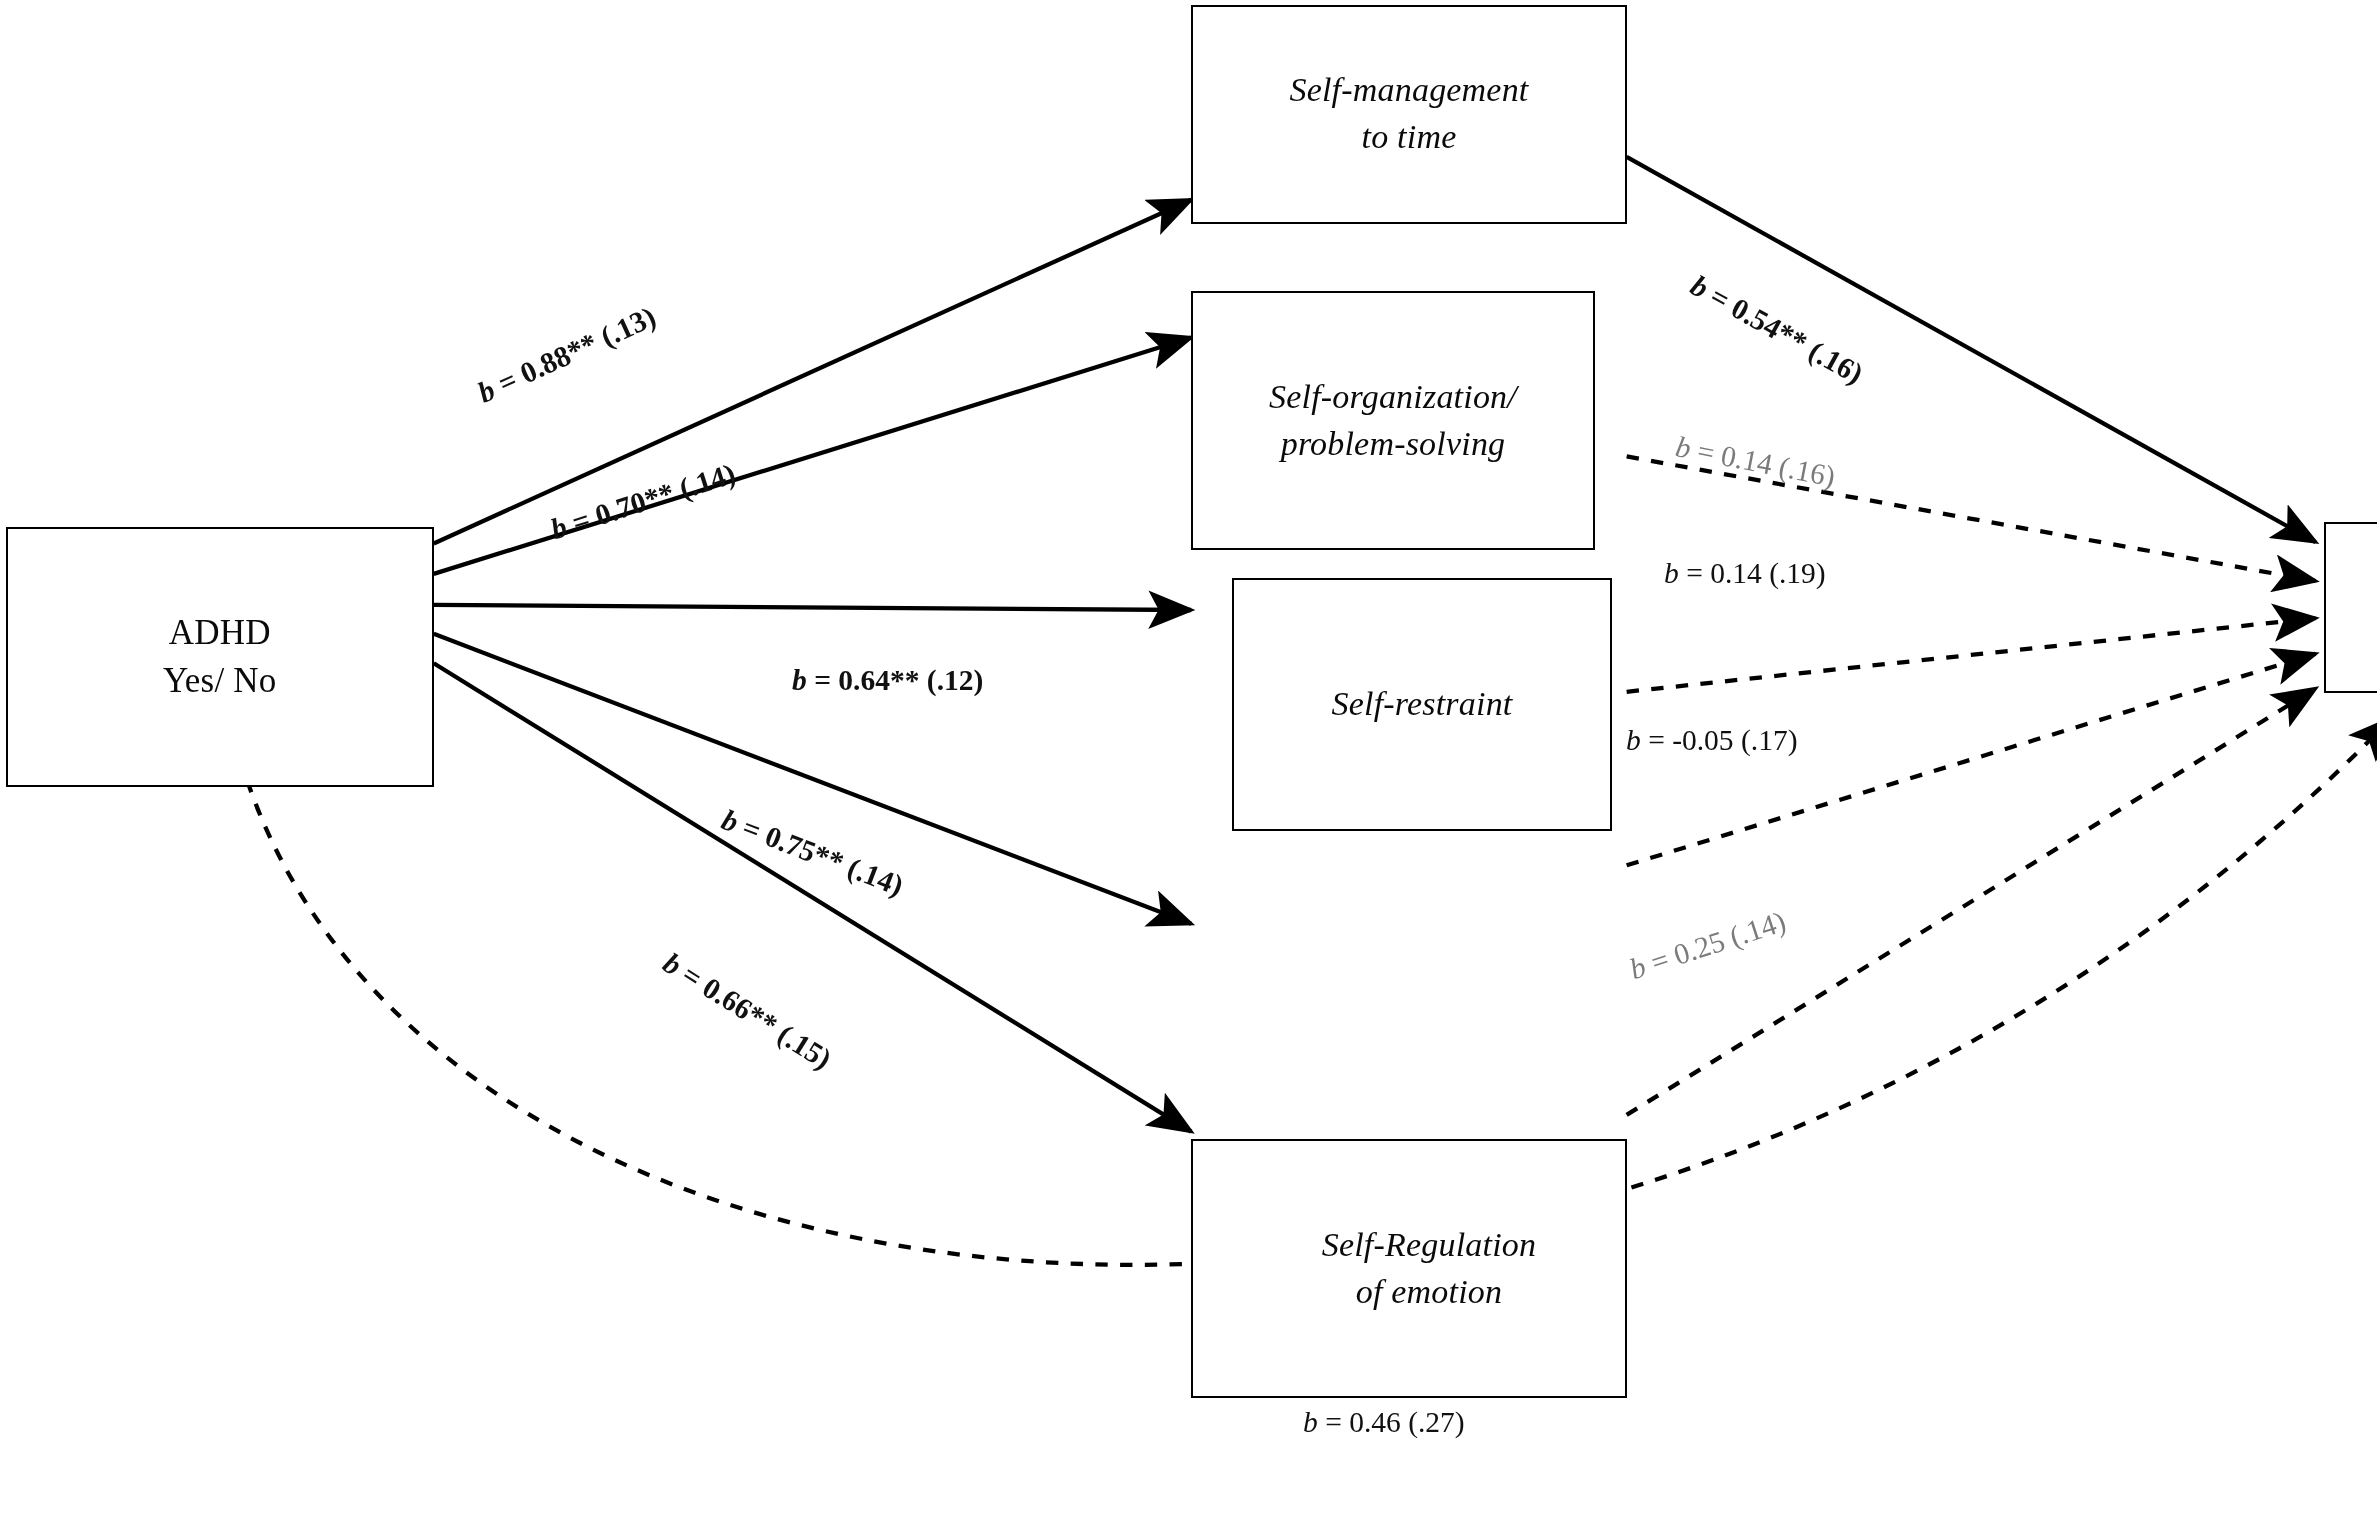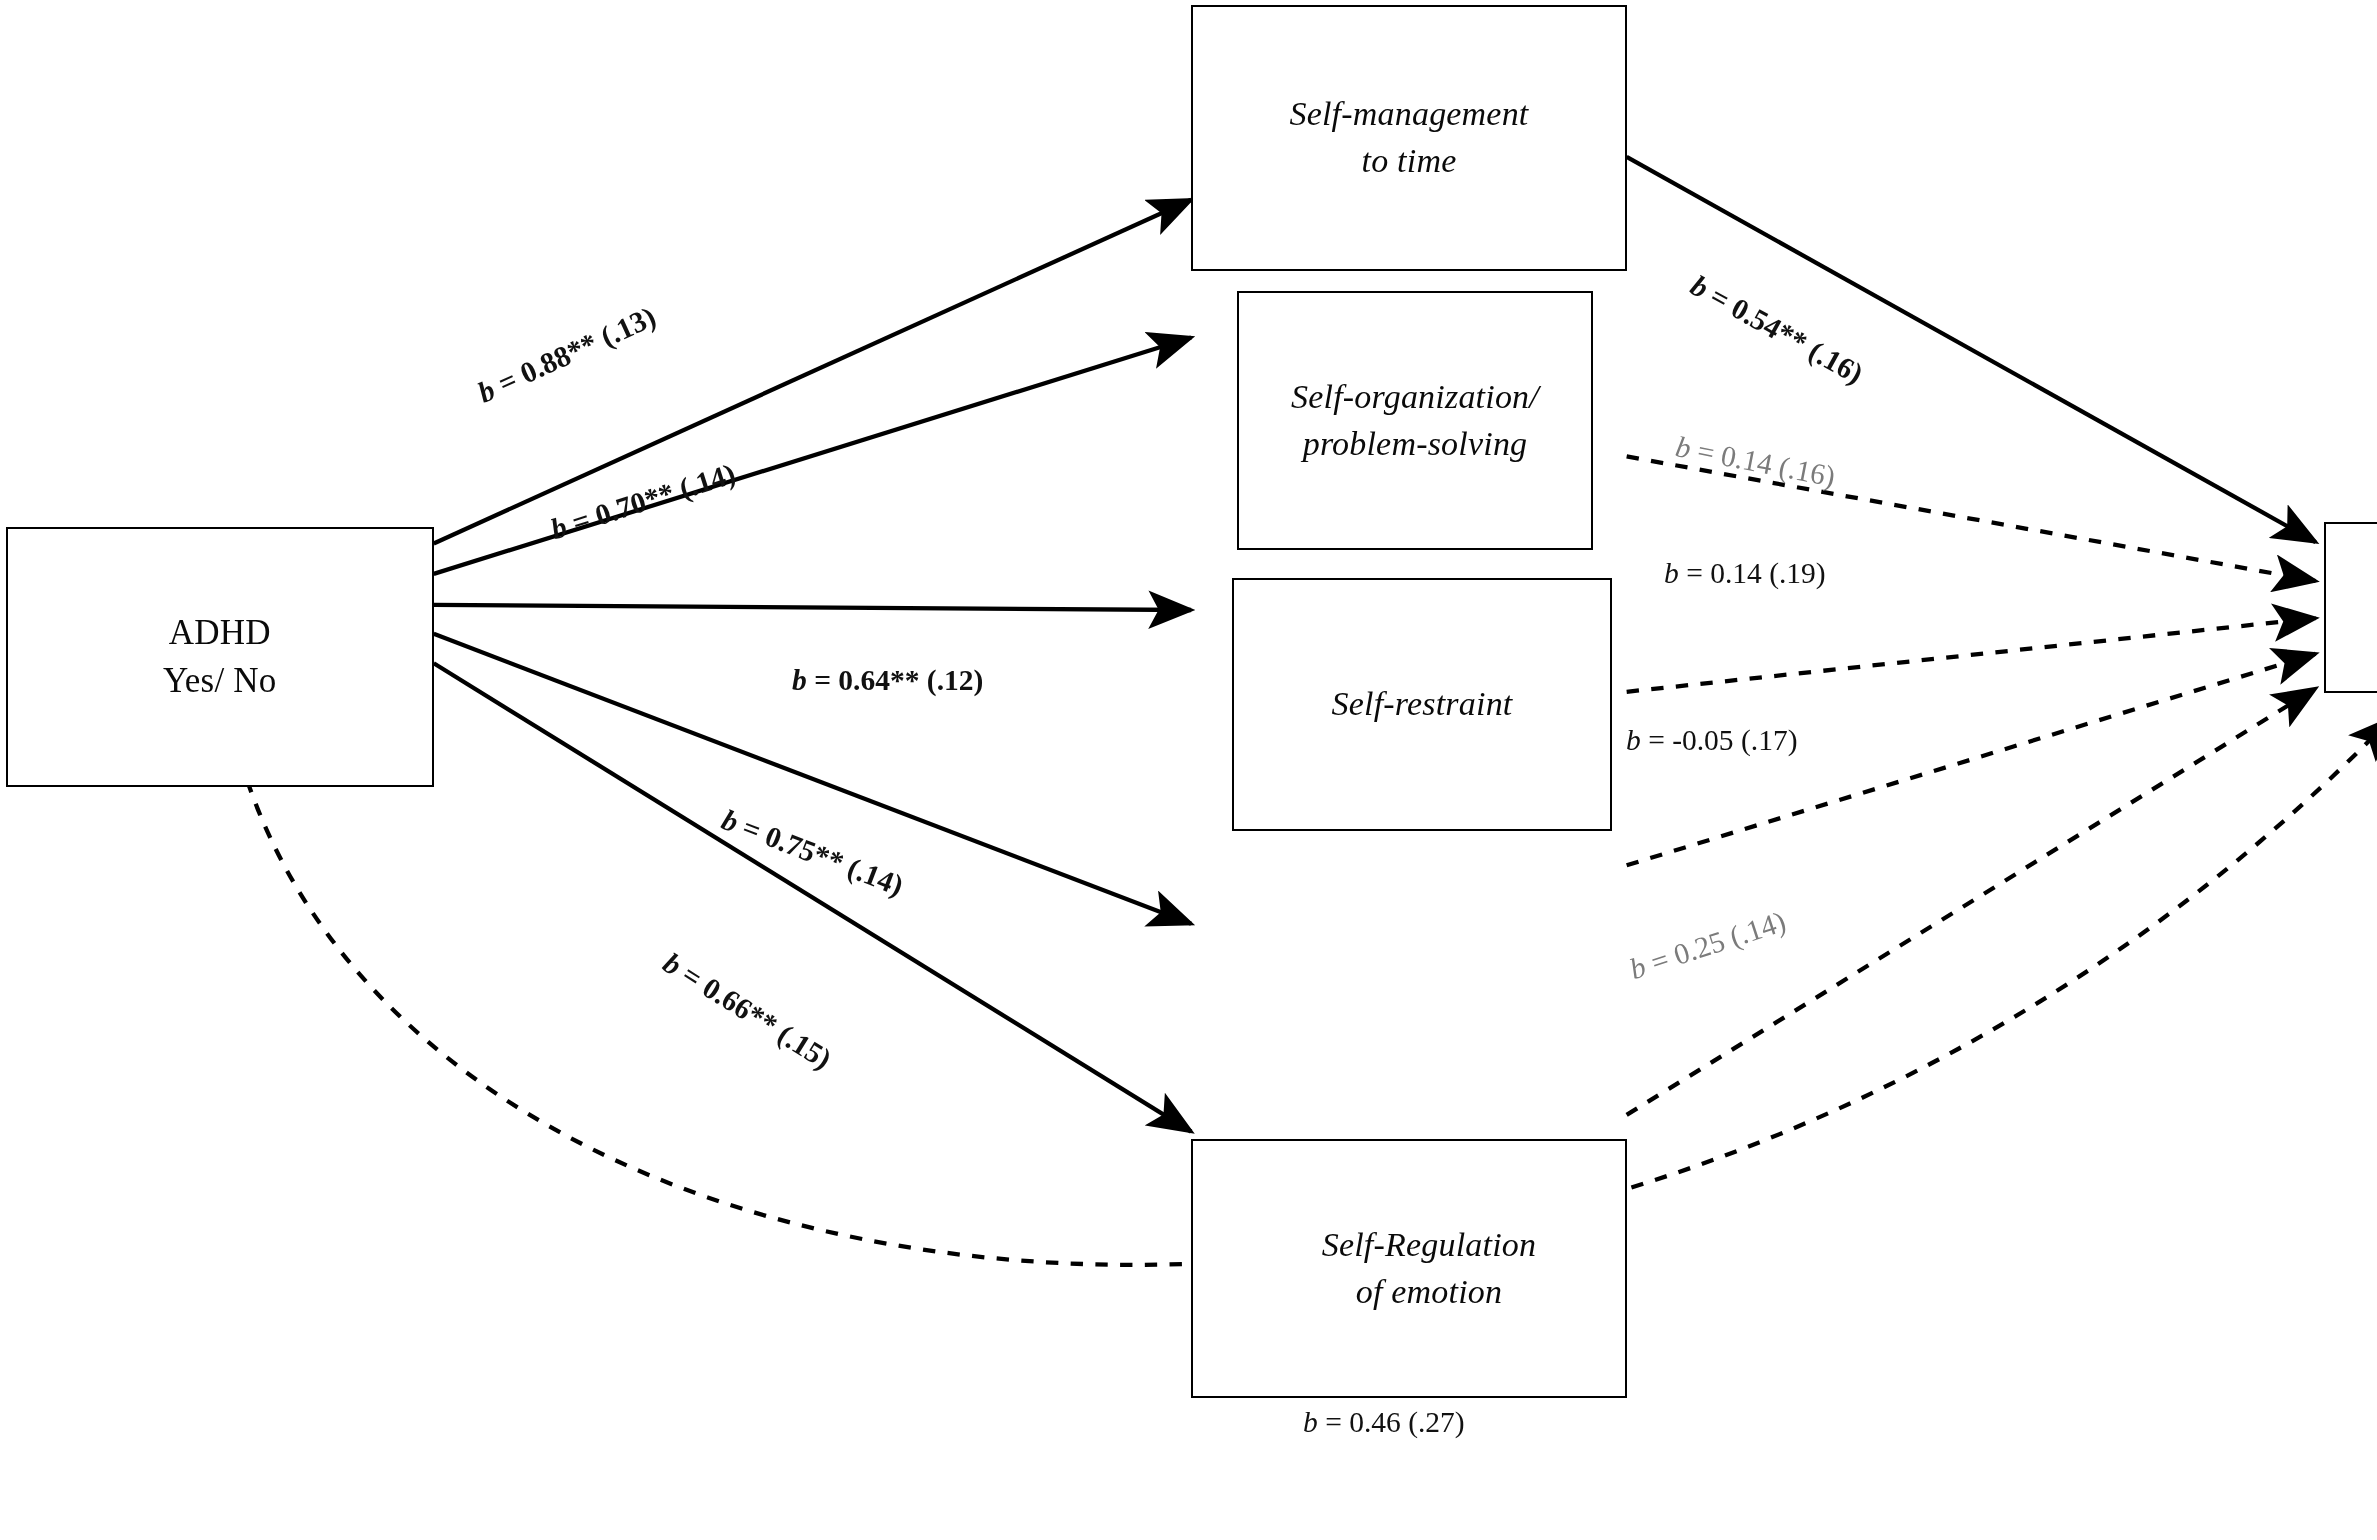--- a/index.html
+++ b/index.html
@@ -83,25 +83,25 @@
     <line x1="3421" y1="1820" x2="4870" y2="1375" stroke="#000" stroke-width="9" stroke-dasharray="26 26" marker-end="url(#ah)"></line>
     <line x1="3421" y1="2345" x2="4870" y2="1448" stroke="#000" stroke-width="9" stroke-dasharray="26 26" marker-end="url(#ah)"></line>
 
     <path d="M 470 1440 C 700 2900, 3400 3200, 5030 1510" fill="none" stroke="#000" stroke-width="9" stroke-dasharray="26 26" marker-end="url(#ah)"></path>
   </svg>
 
   <div class="node predictor" style="left:5.7px; top:527px; width:428px; height:260px;">
     <span class="nlabel"><span>ADHD</span><br><span>Yes/ No</span></span>
   </div>
 
-  <div class="node mediator" style="left:1191px; top:4.8px; width:436px; height:266px;">
+  <div class="node mediator" style="left:1191px; top:4.8px; width:436px; height:219px;">
     <span class="nlabel"><span>Self-management</span><br><span>to time</span></span>
   </div>
 
-  <div class="node mediator" style="left:1191px; top:291px; width:356px; height:259px;margin-left:46px;">
+  <div class="node mediator" style="left:1191px; top:291px; width:404px; height:259px;">
     <span class="nlabel"><span>Self-organization/</span><br><span>problem-solving</span></span>
   </div>
 
   <div class="node mediator" style="left:1232px; top:578px; width:380px; height:253px;">
     <span class="nlabel"><span>Self-restraint</span></span>
   </div>
 
 
   <div class="node mediator" style="left:1191px; top:1139px; width:436px; height:259px;padding-left:40px;">
     <span class="nlabel"><span>Self-Regulation</span><br><span>of emotion</span></span>

